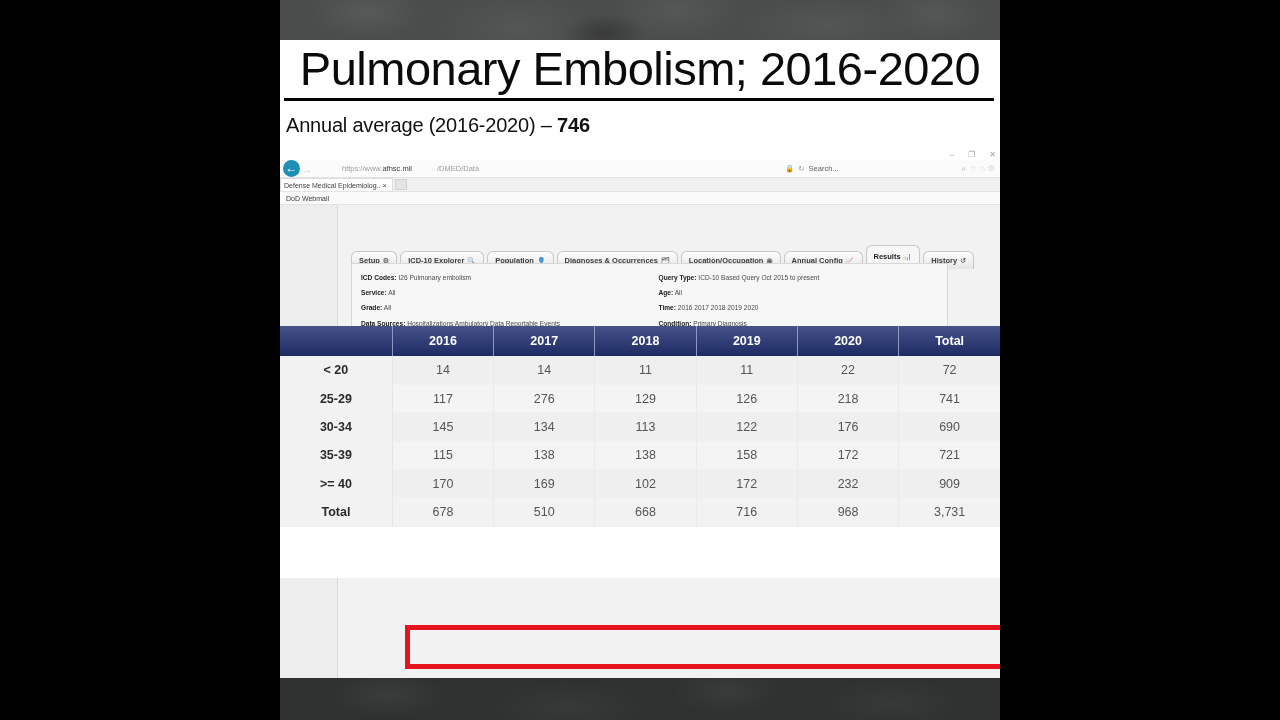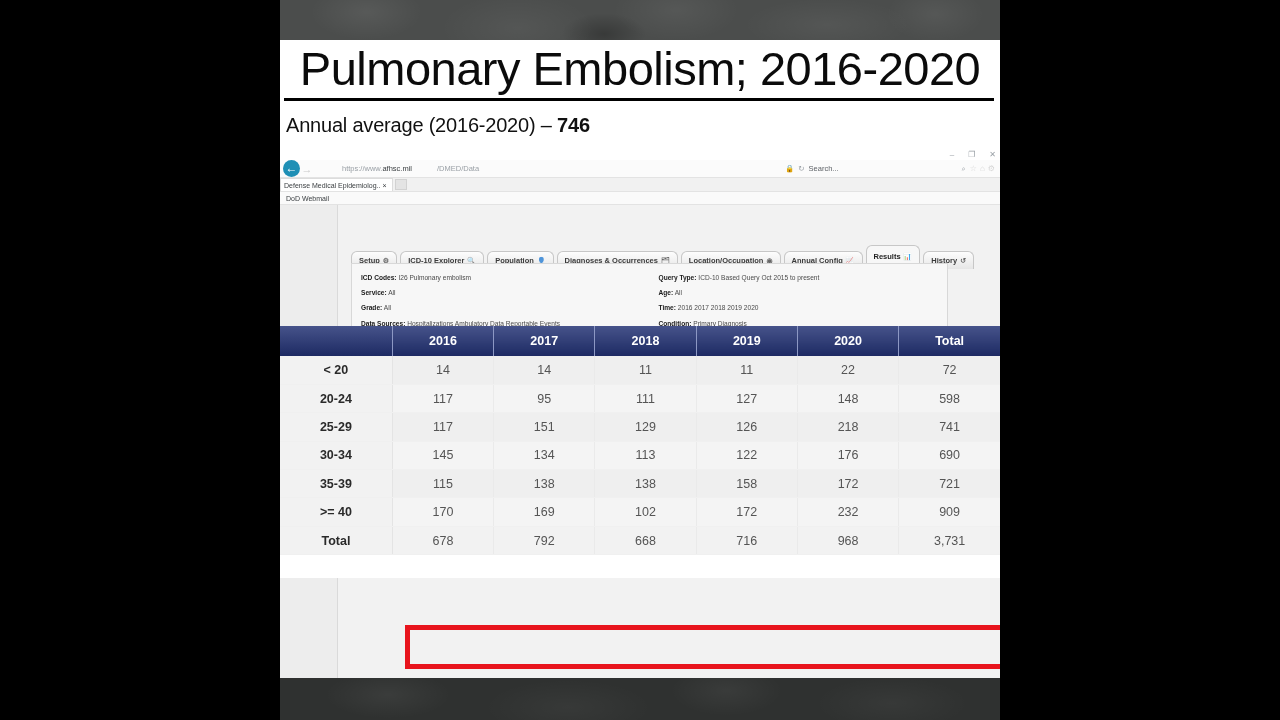--- a/index.html
+++ b/index.html
@@ -458,32 +458,23 @@
           <tr>
             <td class="rowlabel">&lt; 20</td>
             <td>14</td>
             <td>14</td>
             <td>11</td>
             <td>11</td>
             <td>22</td>
             <td>72</td>
           </tr>
           <tr>
-            <td class="rowlabel">20-24</td>
-            <td>117</td>
-            <td>95</td>
-            <td>111</td>
-            <td>127</td>
-            <td>148</td>
-            <td>598</td>
-          </tr>
-          <tr>
             <td class="rowlabel">25-29</td>
             <td>117</td>
-            <td>151</td>
+            <td>276</td>
             <td>129</td>
             <td>126</td>
             <td>218</td>
             <td>741</td>
           </tr>
           <tr>
             <td class="rowlabel">30-34</td>
             <td>145</td>
             <td>134</td>
             <td>113</td>
@@ -505,21 +496,21 @@
             <td>170</td>
             <td>169</td>
             <td>102</td>
             <td>172</td>
             <td>232</td>
             <td>909</td>
           </tr>
           <tr class="total-row">
             <td class="rowlabel">Total</td>
             <td>678</td>
-            <td>792</td>
+            <td>510</td>
             <td>668</td>
             <td>716</td>
             <td>968</td>
             <td>3,731</td>
           </tr>
         </tbody>
       </table>
     </div>
 
   </div>

